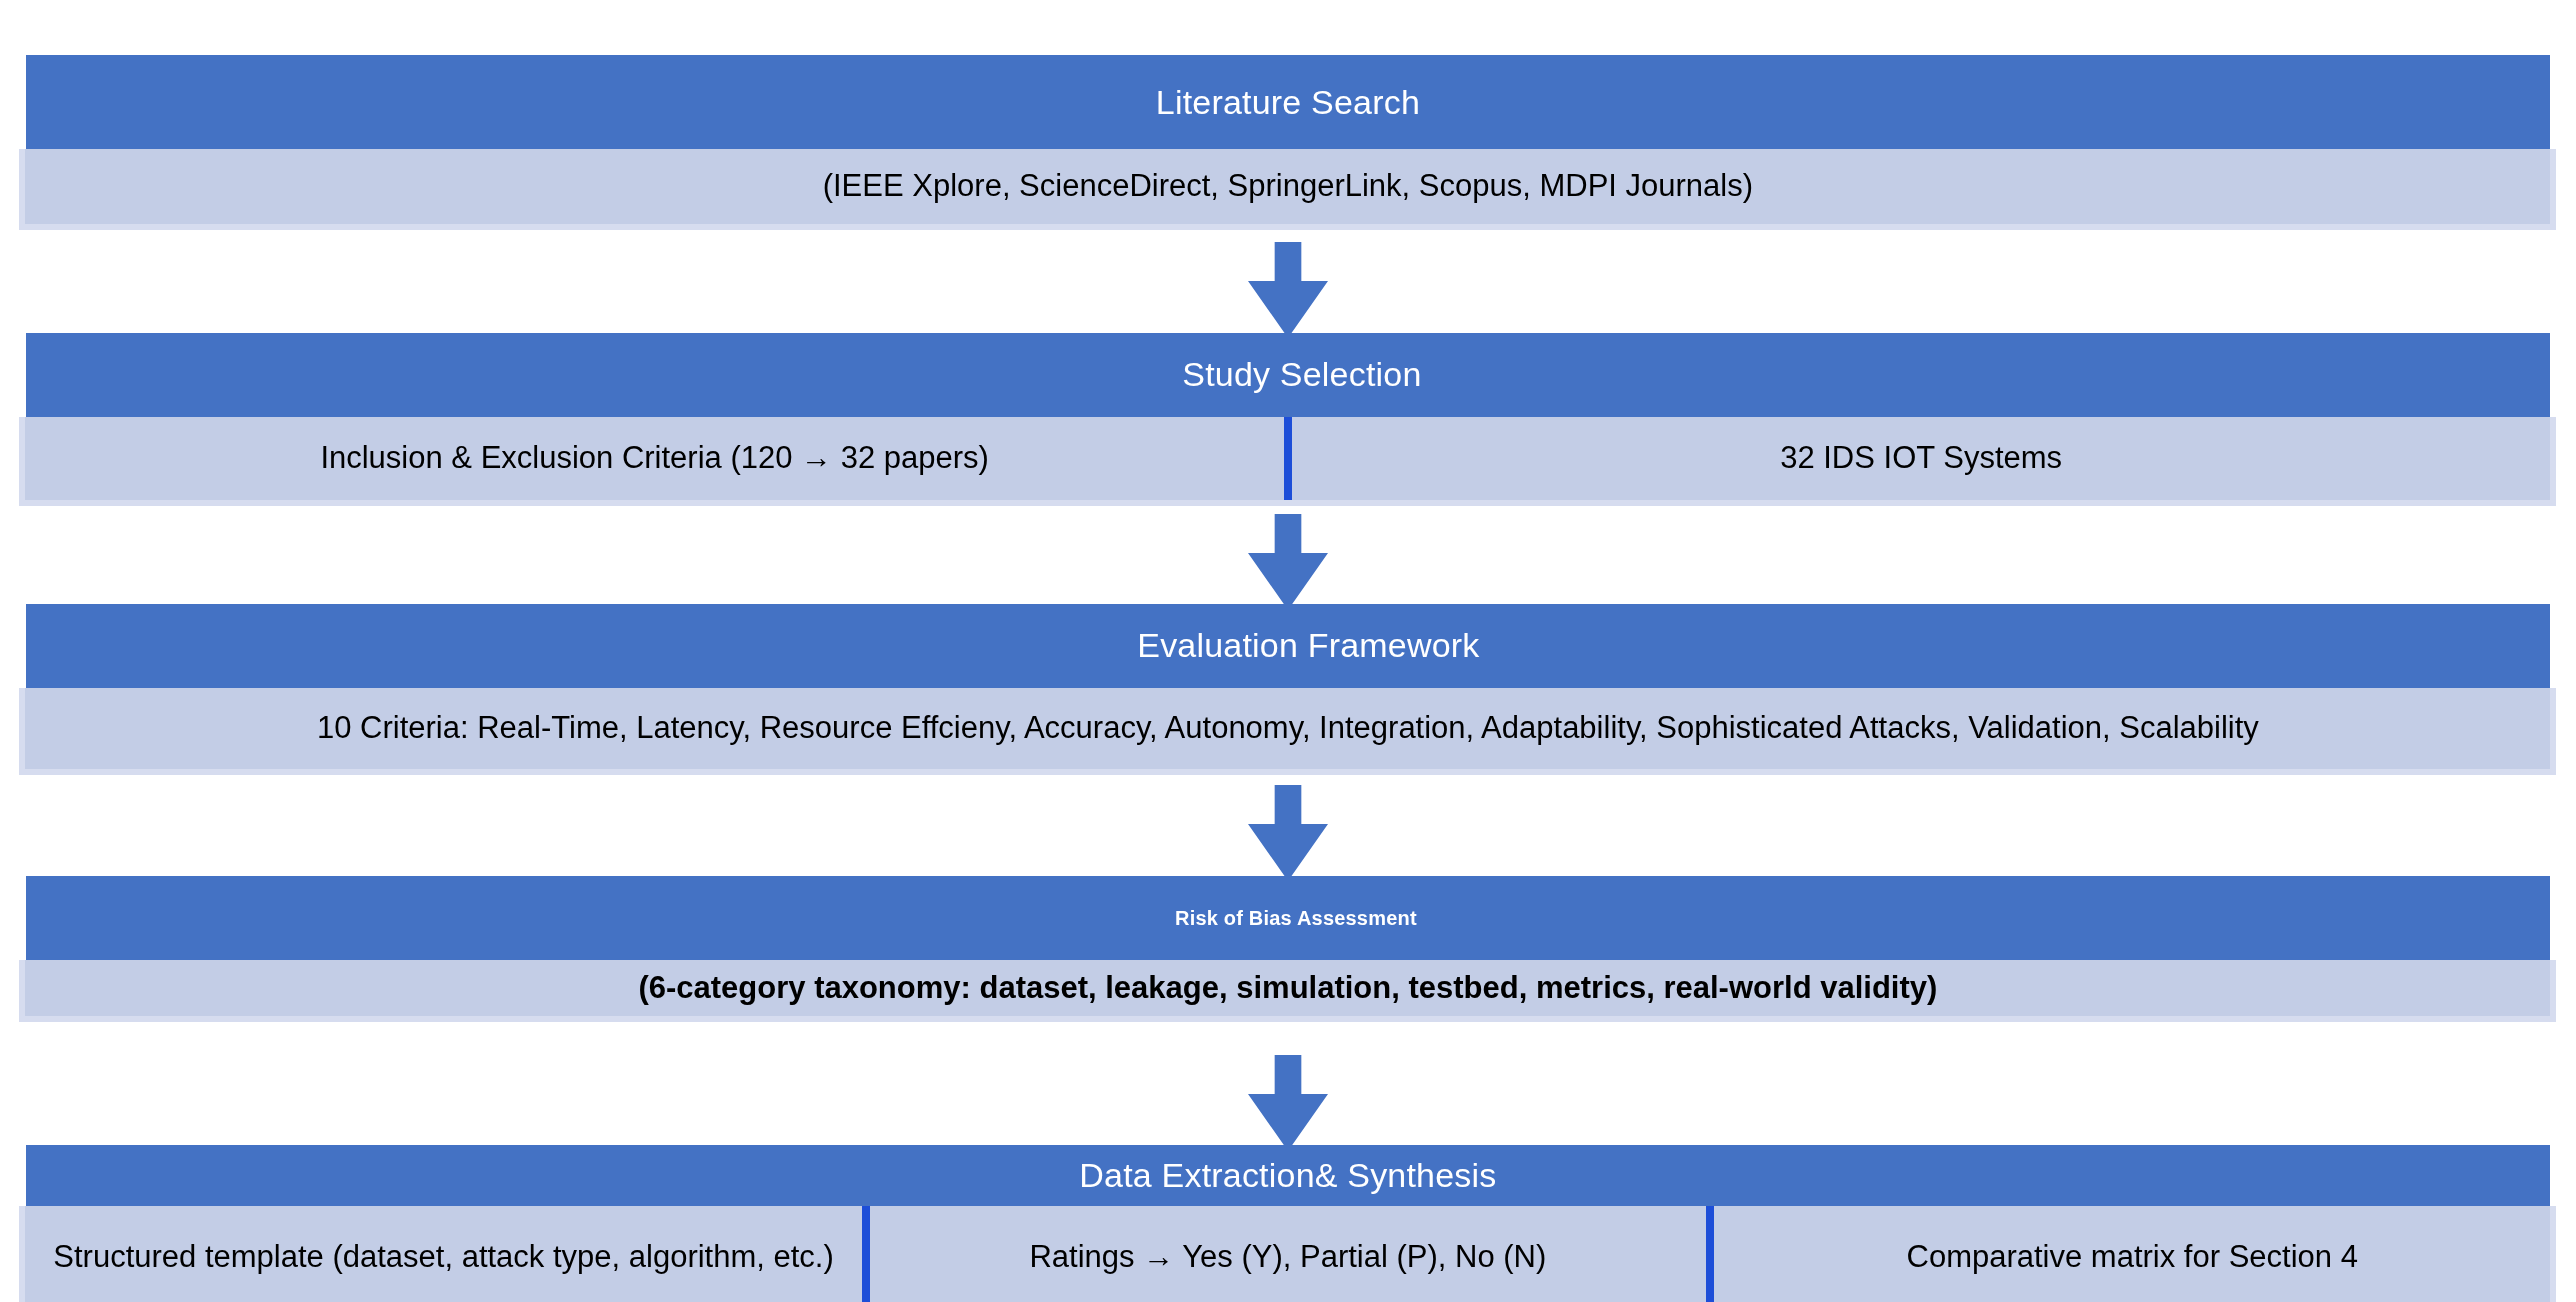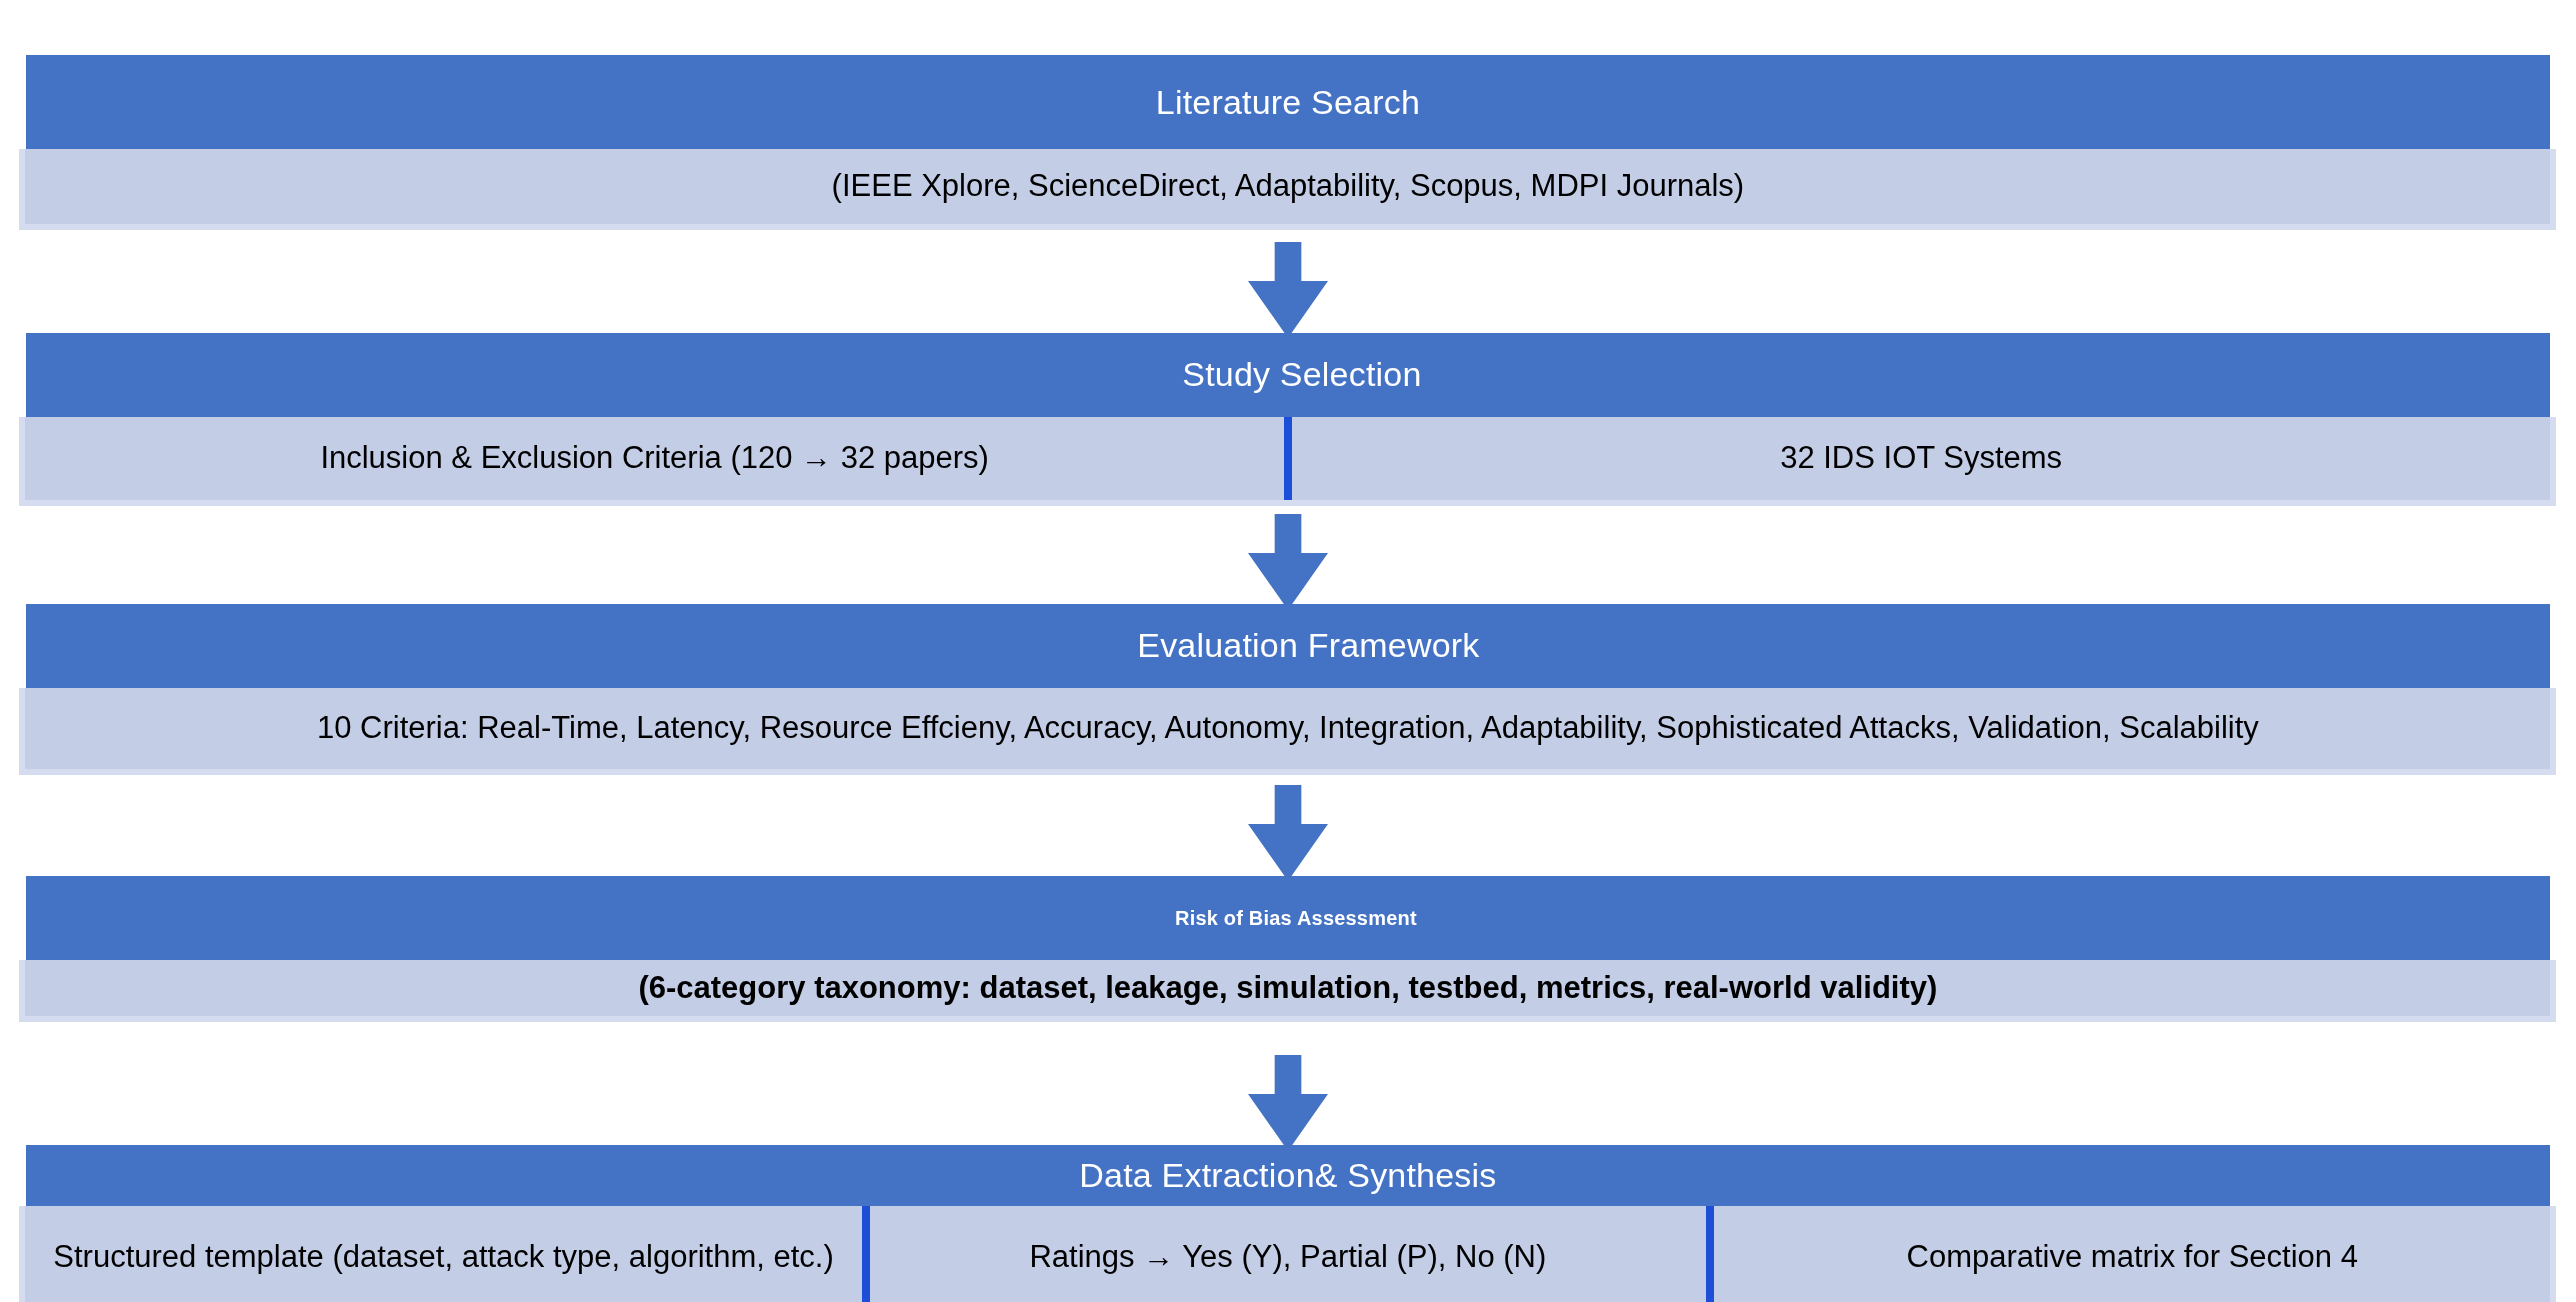--- a/index.html
+++ b/index.html
@@ -113,21 +113,21 @@
   #stage-data-extraction   .stage-body   { height: 109px; }
 </style>
 </head>
 <body>
 
 <div id="flow-root">
 
   <div class="stage" id="stage-literature-search">
     <div class="stage-header">Literature Search</div>
     <div class="stage-body">
-      <div class="cell">(IEEE Xplore, ScienceDirect, Adaptability, Scopus, MDPI Journals)</div>
+      <div class="cell">(IEEE Xplore, ScienceDirect, SpringerLink, Scopus, MDPI Journals)</div>
     </div>
   </div>
 
   <div class="arrow" id="arrow-1">
     <svg viewBox="0 0 99 118" preserveAspectRatio="none" aria-hidden="true">
       <polygon points="33,0 66,0 66,48 99,48 49.5,118 0,48 33,48" fill="#4472C4"></polygon>
     </svg>
   </div>
 
   <div class="stage" id="stage-study-selection">

